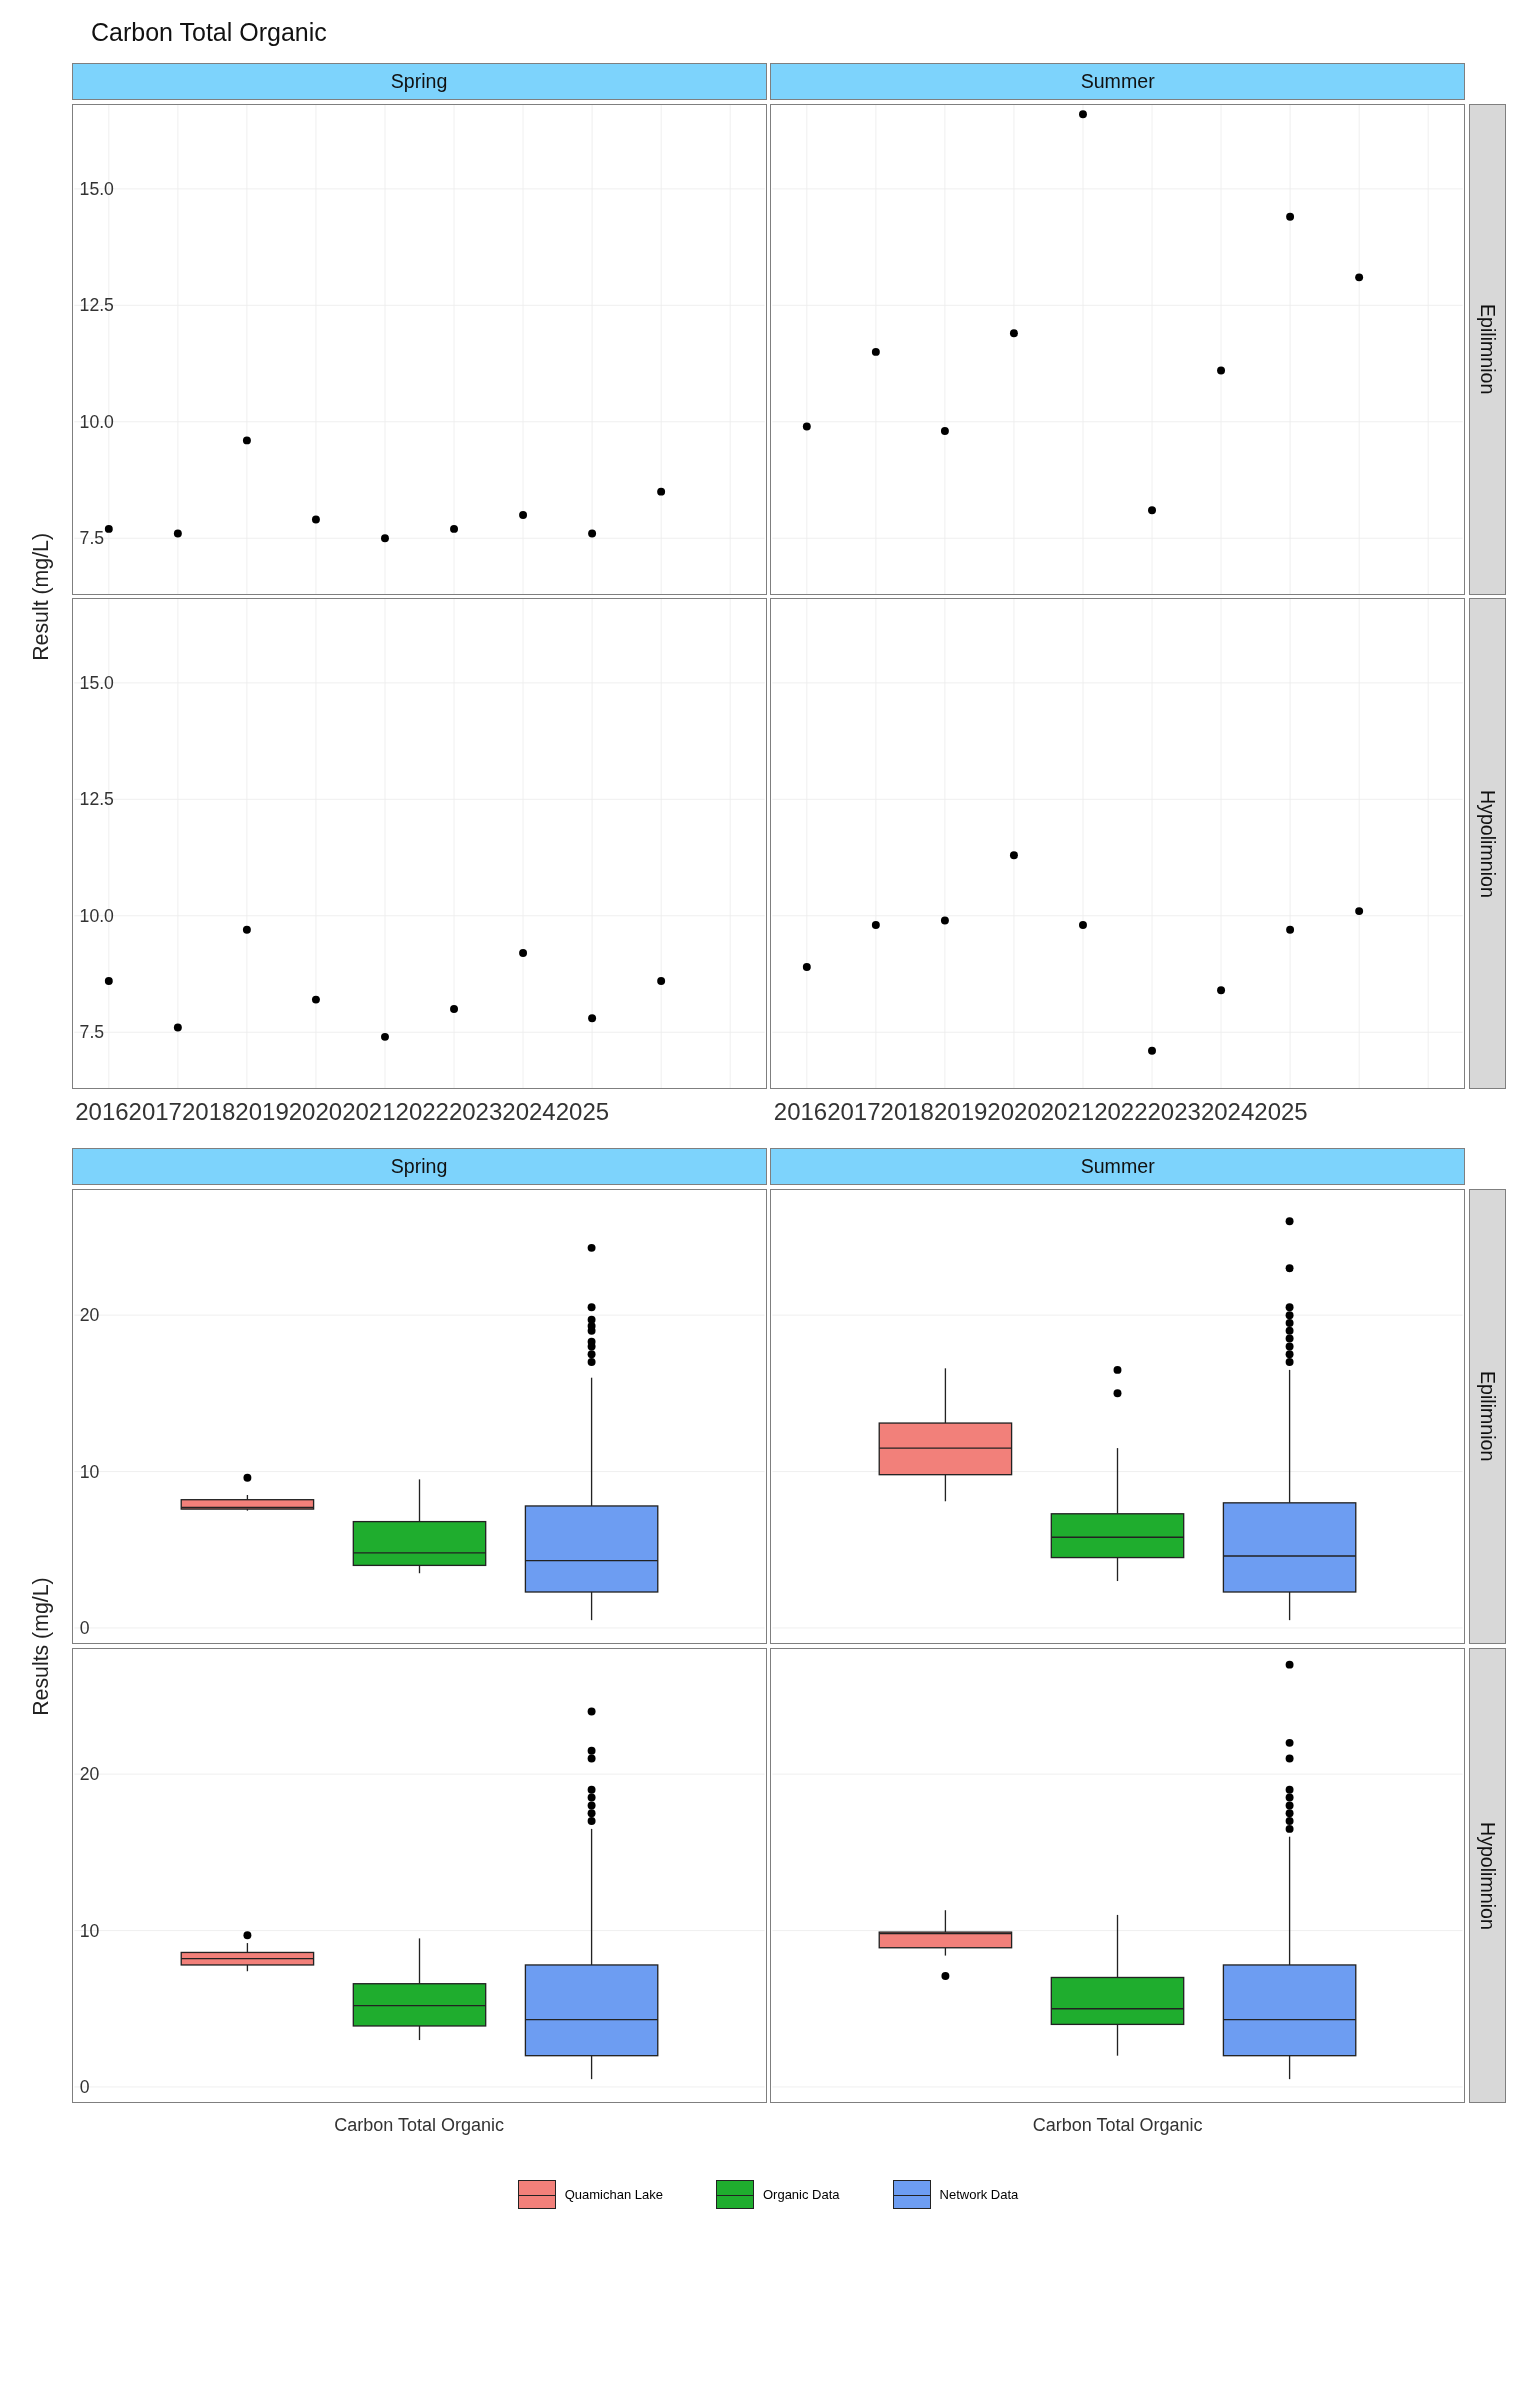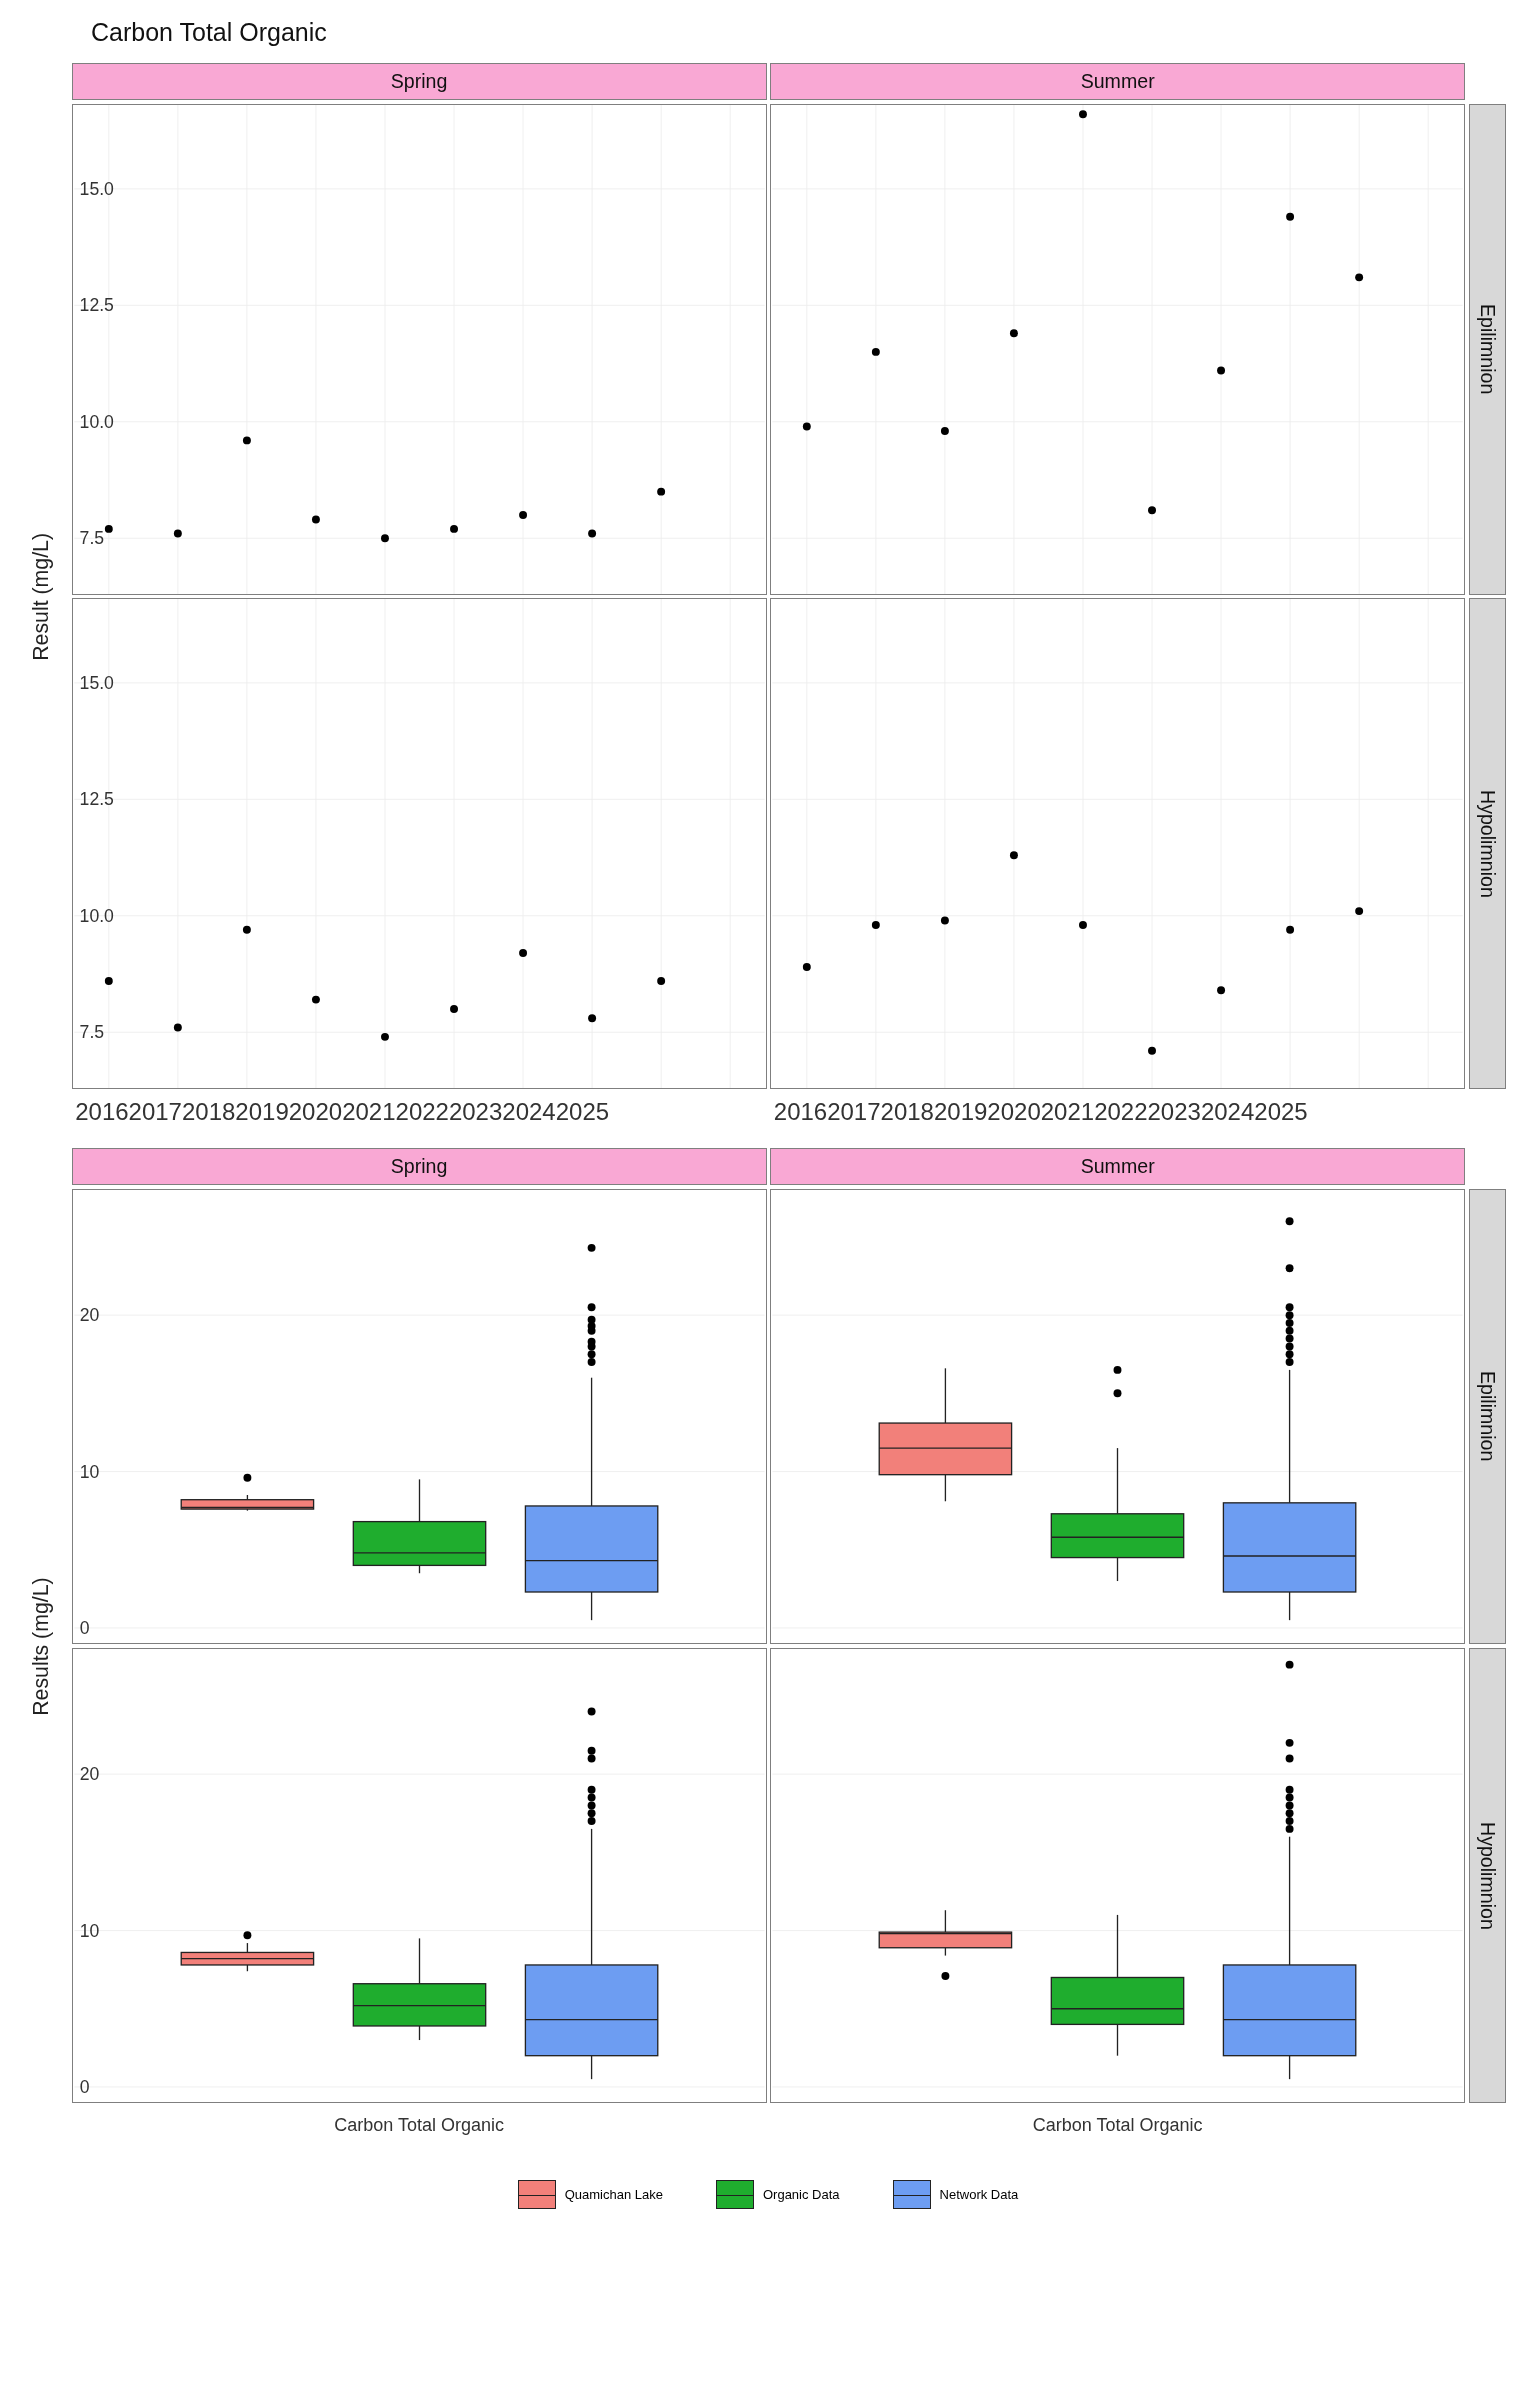--- a/index.html
+++ b/index.html
@@ -2,21 +2,21 @@
 <html style="font-size:14.2px"><head>
 <meta charset="utf-8">
 <style>
 html,body{margin:0;padding:0;background:#fff;font-family:Helvetica,Arial,sans-serif;color:#000}
 body{width:1536px}
 .figure{padding:18px 9px 0 15px}
 .title{font-size:25px;margin:0 0 16px 76px;color:#111}
 .grid{display:grid;grid-template-columns:53px 695px 695px 37px;grid-template-rows:37px 1fr 1fr 37px;height:1067px;gap:3.6px}
 .grid2{display:grid;grid-template-columns:53px 695px 695px 37px;grid-template-rows:37px 1fr 1fr 37px;height:996px;gap:3.6px}
 .axis-title-left{grid-row:2/span 2;grid-column:1;writing-mode:vertical-rl;transform:rotate(180deg);display:flex;justify-content:center;align-items:center;font-size:21.3px;color:#222}
-.strip-top{grid-row:1;background:#f9a8d4;border:0.9px solid #7f7f7f;display:flex;align-items:center;justify-content:center;font-size:19.6px;color:#111}
+.strip-top{grid-row:1;background:#7dd3fc;border:0.9px solid #7f7f7f;display:flex;align-items:center;justify-content:center;font-size:19.6px;color:#111}
 .strip-right{grid-column:4;background:#d8d8d8;border:0.9px solid #7f7f7f;display:flex;align-items:center;justify-content:center;font-size:19.6px;color:#111;writing-mode:vertical-rl}
 .panel{border:0.9px solid #7f7f7f;background:#fff;position:relative}
 .axis-bottom{grid-row:4;display:flex;justify-content:flex-start;padding:5.3px 3.6px 0 3.6px;font-size:24px;color:#333}
 .axis-bottom2{grid-row:4;display:flex;justify-content:center;align-items:center;font-size:18px;color:#333}
 .panel svg{position:absolute;inset:0;width:100%;height:100%}
 .gridline{stroke:#ededed;stroke-width:1}
 .ticklab{font-size:20px;fill:#333}
 .legend{display:flex;gap:53px;justify-content:center;align-items:center;padding:36px 0}
 .legend-item{display:flex;align-items:center;gap:9px;font-size:13px}
 .legend-swatch{width:36px;height:27px;border:0.9px solid #222;position:relative}

